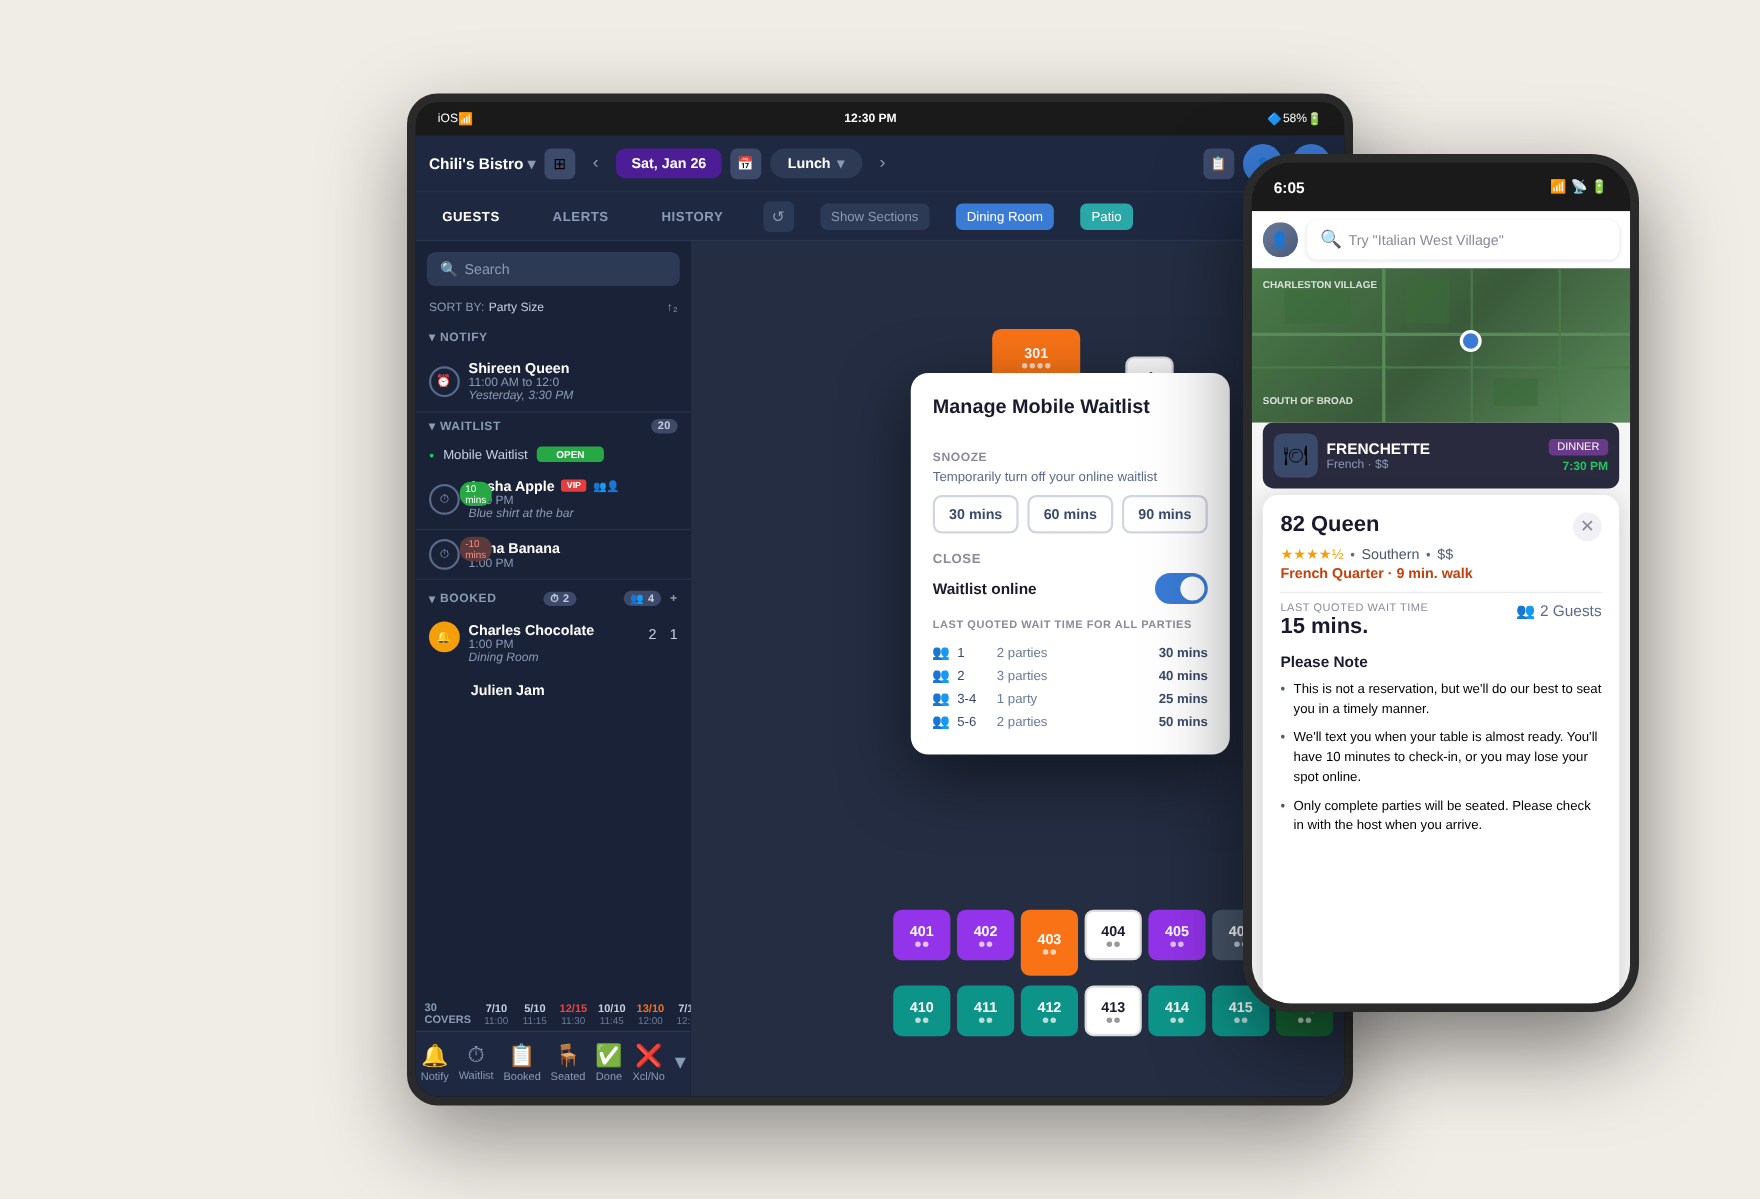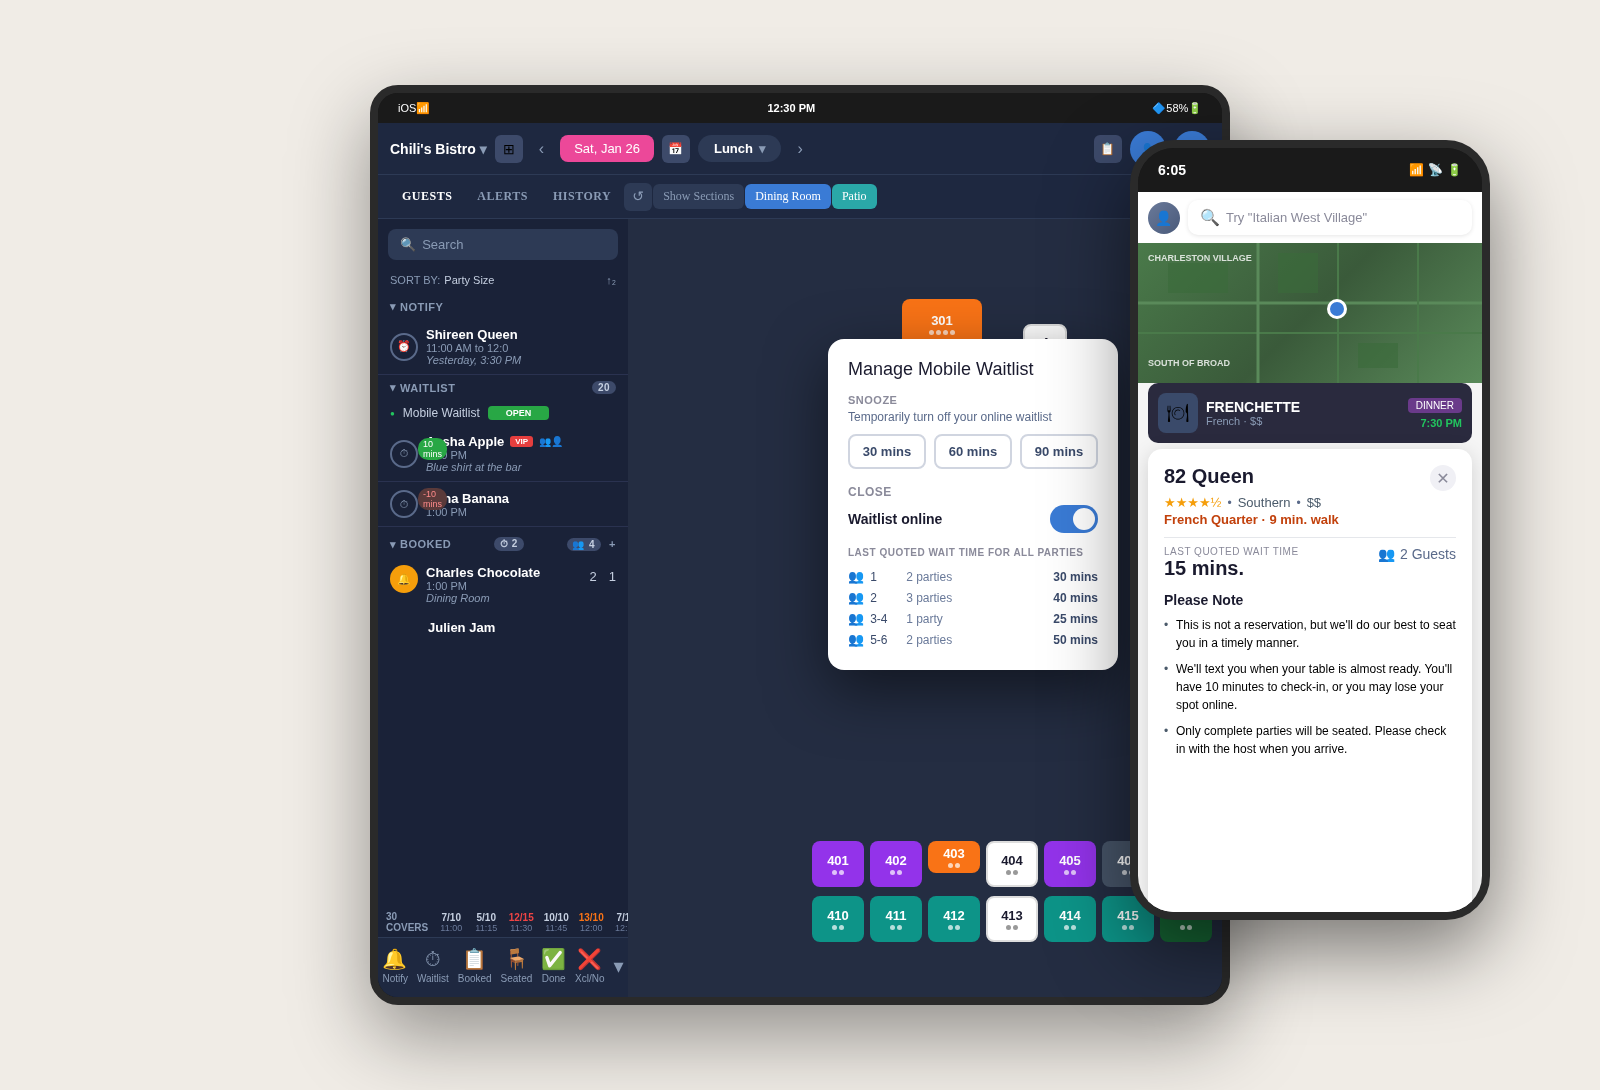--- a/index.html
+++ b/index.html
@@ -71,26 +71,26 @@
       justify-content: center;
       font-size: 14px;
     }
     .nav-arrow {
       color: #8a9bb5;
       font-size: 16px;
       padding: 4px 8px;
       cursor: pointer;
     }
     .date-pill {
-      background: #ec4899;
+      background: #4c1d95;
       border-radius: 8px;
       padding: 6px 14px;
       color: #fff;
       font-size: 13px;
-      font-weight: 400;
+      font-weight: 700;
     }
     .calendar-icon {
       width: 28px; height: 28px;
       background: #3d4a6a;
       border-radius: 6px;
       display: flex;
       align-items: center;
       justify-content: center;
       font-size: 12px;
     }
@@ -125,23 +125,22 @@
       background: #3a7bd5;
     }
 
     
     .sub-header {
       background: #1e2840;
       height: 44px;
       display: flex;
       align-items: center;
       padding: 0 12px;
-      gap: 1px;
+      gap: 24px;
       border-bottom: 1px solid #2d3a55;
-      font-family: Liberation Serif, serif;
     }
     .tab-btn {
       color: #8a9bb5;
       font-size: 12px;
       font-weight: 600;
       padding: 6px 12px;
       border-radius: 6px;
       cursor: pointer;
       text-transform: uppercase;
       letter-spacing: 0.5px;
@@ -424,23 +423,23 @@
       left: 200px;
       width: 290px;
       background: #fff;
       border-radius: 16px;
       padding: 20px;
       box-shadow: 0 20px 60px rgba(0,0,0,0.5);
       z-index: 20;
     }
     .modal-title {
       font-size: 18px;
-      font-weight: 400;
+      font-weight: 700;
       color: #1a1a2e;
-      margin-bottom: 14px;
+      margin-bottom: 30px;
     }
     .modal-section-label {
       font-size: 11px;
       font-weight: 700;
       color: #8a8a9a;
       text-transform: uppercase;
       letter-spacing: 0.5px;
       margin-bottom: 4px;
     }
     .modal-desc {
@@ -978,21 +977,21 @@
                 <div class="dot"></div>
               </div>
           </div>
           <div class="table-box t-purple" style="width:52px;height:46px;position:relative;">
             <span>402</span>
             <div class="table-dots">
                 <div class="dot"></div>
                 <div class="dot"></div>
               </div>
           </div>
-          <div class="table-box t-orange" style="width:52px;height:32px;position:relative;">
+          <div class="table-box t-orange" style="width:52px;height:60px;position:relative;">
             <span>403</span>
             <div class="table-dots">
                 <div class="dot"></div>
                 <div class="dot"></div>
               </div>
           </div>
           <div class="table-box t-white" style="width:52px;height:46px;position:relative;">
             <span>404</span>
             <div class="table-dots">
                 <div class="dot" style="background:#999;"></div>

